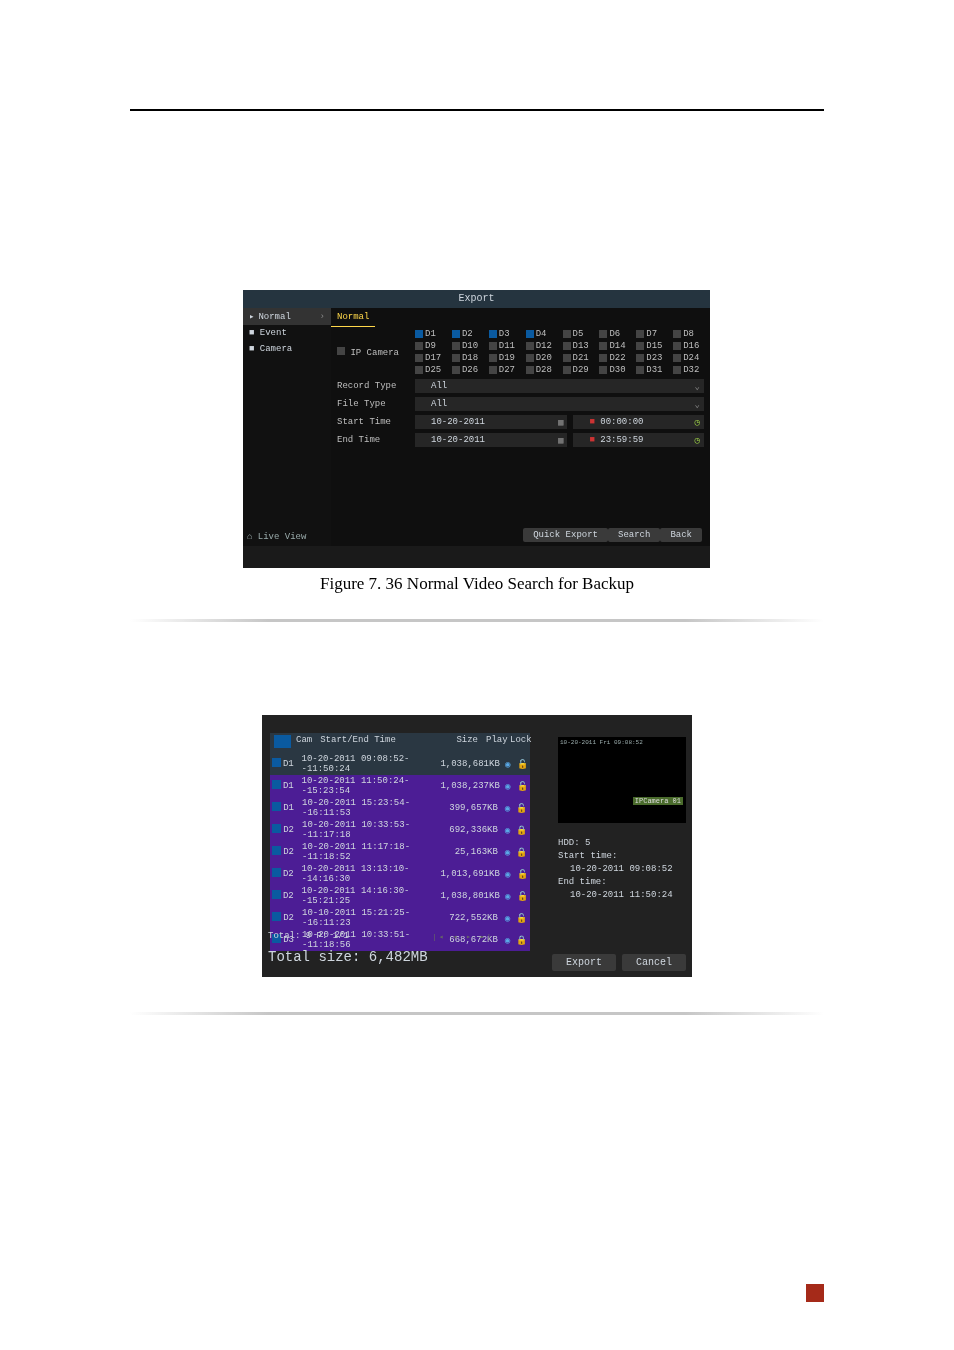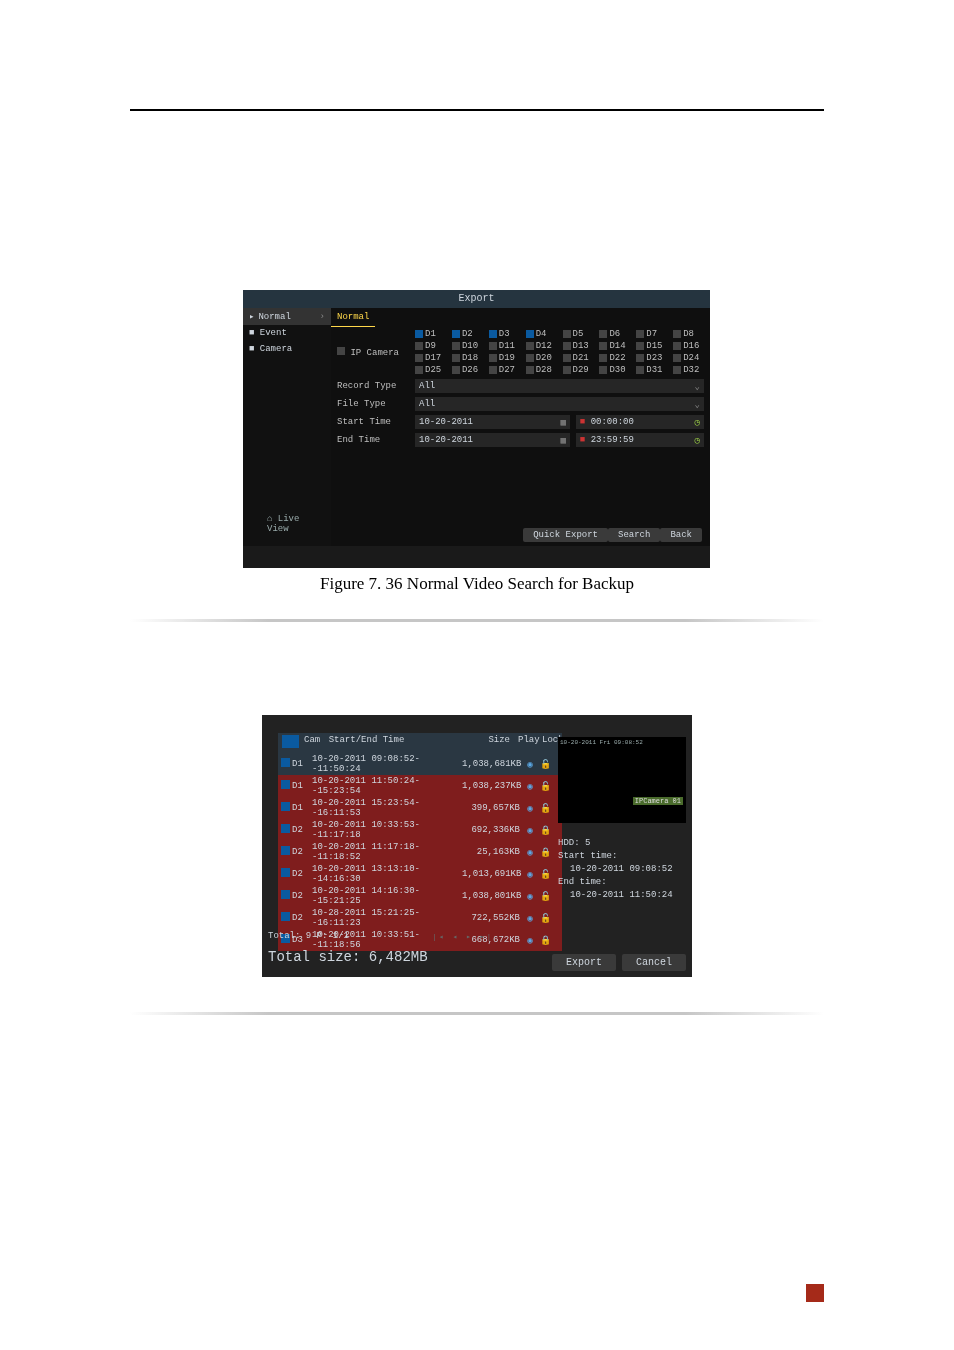--- a/index.html
+++ b/index.html
@@ -7,38 +7,38 @@
   .hrule{position:absolute;left:130px;right:130px;border-top:2px solid #000}
   .sep{position:absolute;left:130px;right:130px;height:3px;background:linear-gradient(to right,rgba(200,200,200,0) 0%,rgba(160,160,160,.6) 20%,rgba(160,160,160,.6) 80%,rgba(200,200,200,0) 100%)}
   .caption{position:absolute;width:100%;text-align:center;font-size:17px}
   .fig{position:absolute;background:#111;color:#bfbfbf;font-family:Liberation Mono, monospace;font-size:9px}
   
   .f1{left:243px;top:290px;width:467px;height:278px;background:#1a1a1a}
   .f1 .titlebar{height:18px;background:#25343f;color:#cfd6de;text-align:center;line-height:18px;font-size:10px}
   .f1 .side{position:absolute;left:0;top:18px;width:88px;bottom:22px;background:#111}
   .f1 .side div{padding:3px 6px;color:#cfd6de}
   .f1 .side .sel{background:#333;color:#cfd6de;display:flex;align-items:center;gap:4px}
-  .f1 .side .lv{position:absolute;bottom:8px;left:0;right:0;padding:4px 24px;color:#9aa}
+  .f1 .side .lv{position:absolute;bottom:0;left:0;right:0;padding:4px 4px;color:#9aa}
   .f1 .main{position:absolute;left:88px;top:18px;right:0;bottom:22px;background:#0f0f0f}
   .f1 .tab{color:#ffd84a;padding:4px 6px;border-bottom:1px solid #ffd84a;display:inline-block}
   .f1 .row{display:flex;align-items:center;padding:2px 6px;gap:6px}
   .f1 .lbl{width:72px;color:#bfbfbf}
   .f1 .camgrid{display:grid;grid-template-columns:repeat(8,1fr);gap:2px 6px;flex:1}
   .f1 .cam{display:flex;align-items:center;gap:2px;color:#bfbfbf}
   .f1 .cb{width:8px;height:8px;background:#0a5aa0;display:inline-block}
   .f1 .cb.off{background:#444}
-  .f1 .field{flex:1;background:#262626;padding:2px 4px;color:#cfd6de;position:relative}
+  .f1 .field{flex:1;background:#262626;padding:2px 16px;color:#cfd6de;position:relative}
   .f1 .chev{position:absolute;right:4px;top:2px;color:#888}
   .f1 .cal{position:absolute;right:4px;top:2px;color:#9c4}
   .f1 .btns{position:absolute;bottom:4px;right:8px;display:flex;}
   .f1 .btn{background:#3a3a3a;color:#cfd6de;padding:2px 10px;border-radius:2px}
   
   .f2{left:262px;top:715px;width:430px;height:262px;background:#222}
   .f2 .titlebar{height:18px;background:#2a2a2a;color:#cfd6de;text-align:center;line-height:18px;font-size:10px}
-  .f2 .list{position:absolute;left:16px;top:18px;width:284px;bottom:26px;background:#7f1d1d}
+  .f2 .list{position:absolute;left:8px;top:18px;width:260px;bottom:26px;background:#4c1d95}
   .f2 .hdr{display:flex;background:#2a3742;color:#cfd6de;font-size:9px}
   .f2 .hdr span{padding:2px 4px}
   .f2 .tr{display:flex;align-items:center;color:#cfd6de;font-size:9px;padding:1px 0}
   .f2 .tr .c0{width:14px;text-align:center}
   .f2 .tr .c1{width:20px}
   .f2 .tr .c2{width:150px}
   .f2 .tr .c3{width:58px;text-align:right;padding-right:2px}
   .f2 .tr .c4{width:16px;text-align:center;color:#5aa9e6}
   .f2 .tr .c5{width:16px;text-align:center}
   .f2 .ck{display:inline-block;width:9px;height:9px;background:#0a5aa0}
@@ -213,21 +213,21 @@
             <span class="c0"><span class="ck"></span></span>
             <span class="c1">D2</span>
             <span class="c2">10-20-2011 14:16:30--15:21:25</span>
             <span class="c3">1,038,801KB</span>
             <span class="c4 play">◉</span>
             <span class="c5 unlock">🔓</span>
           </div>
           <div class="tr">
             <span class="c0"><span class="ck"></span></span>
             <span class="c1">D2</span>
-            <span class="c2">10-28-2011 15:21:25--16:11:23</span>
+            <span class="c2">10-10-2011 15:21:25--16:11:23</span>
             <span class="c3">722,552KB</span>
             <span class="c4 play">◉</span>
             <span class="c5 unlock">🔓</span>
           </div>
           <div class="tr">
             <span class="c0"><span class="ck"></span></span>
             <span class="c1">D3</span>
             <span class="c2">10-20-2011 10:33:51--11:18:56</span>
             <span class="c3">668,672KB</span>
             <span class="c4 play">◉</span>

